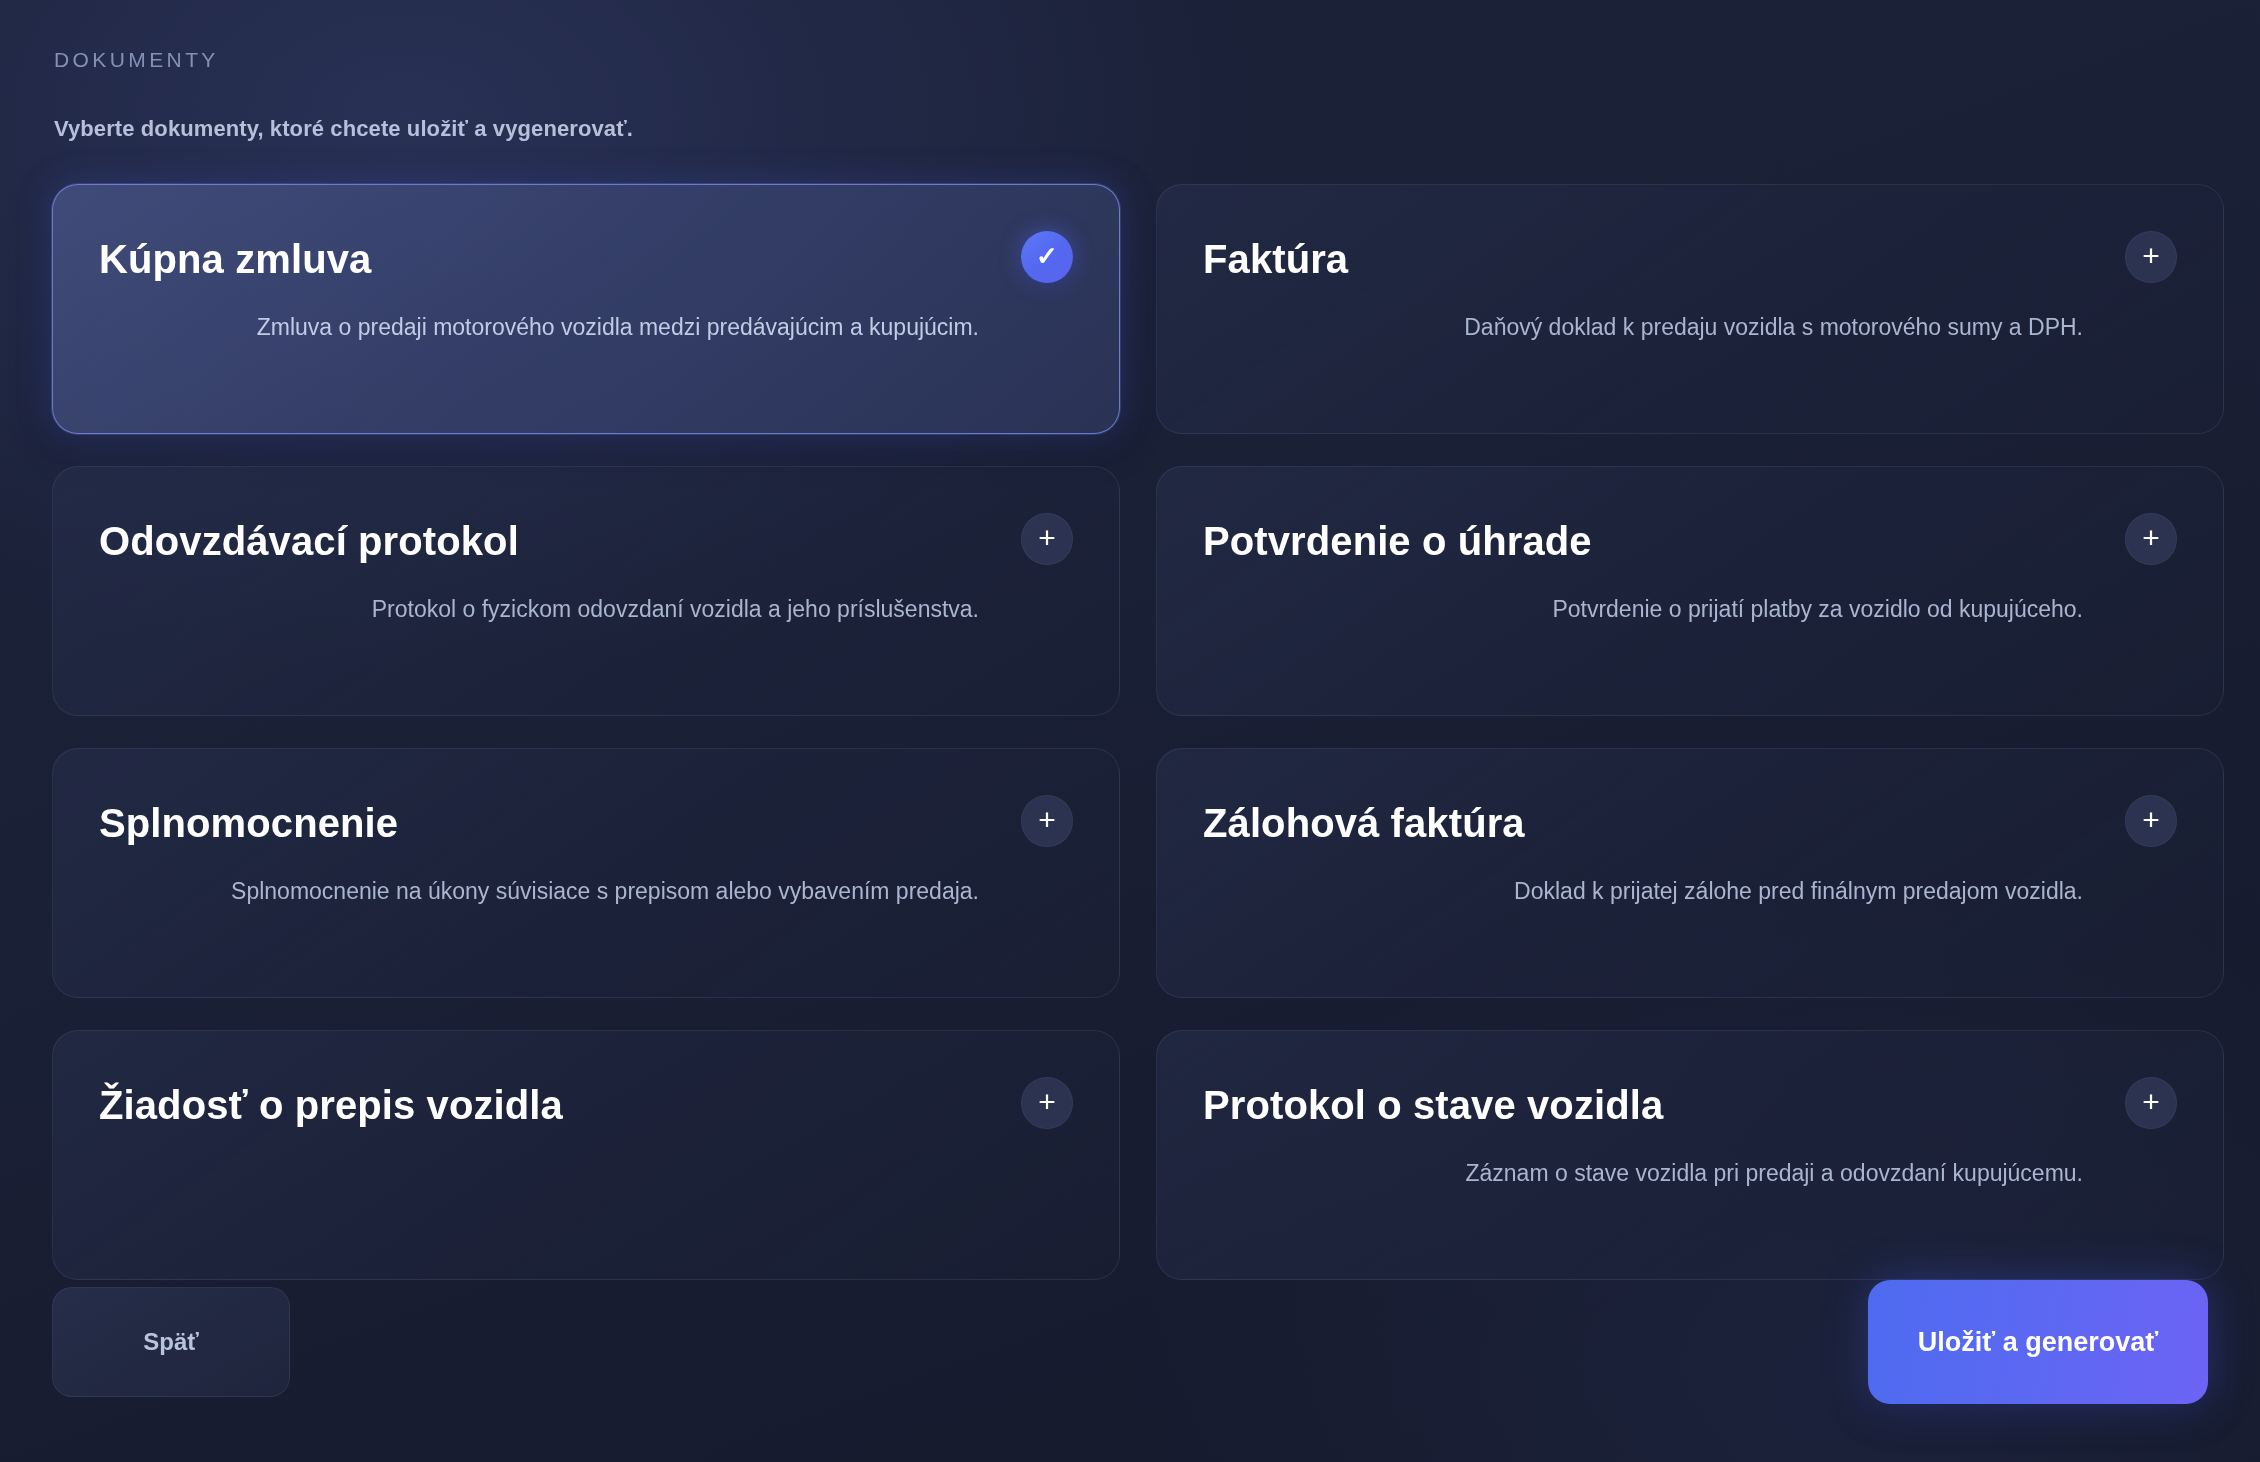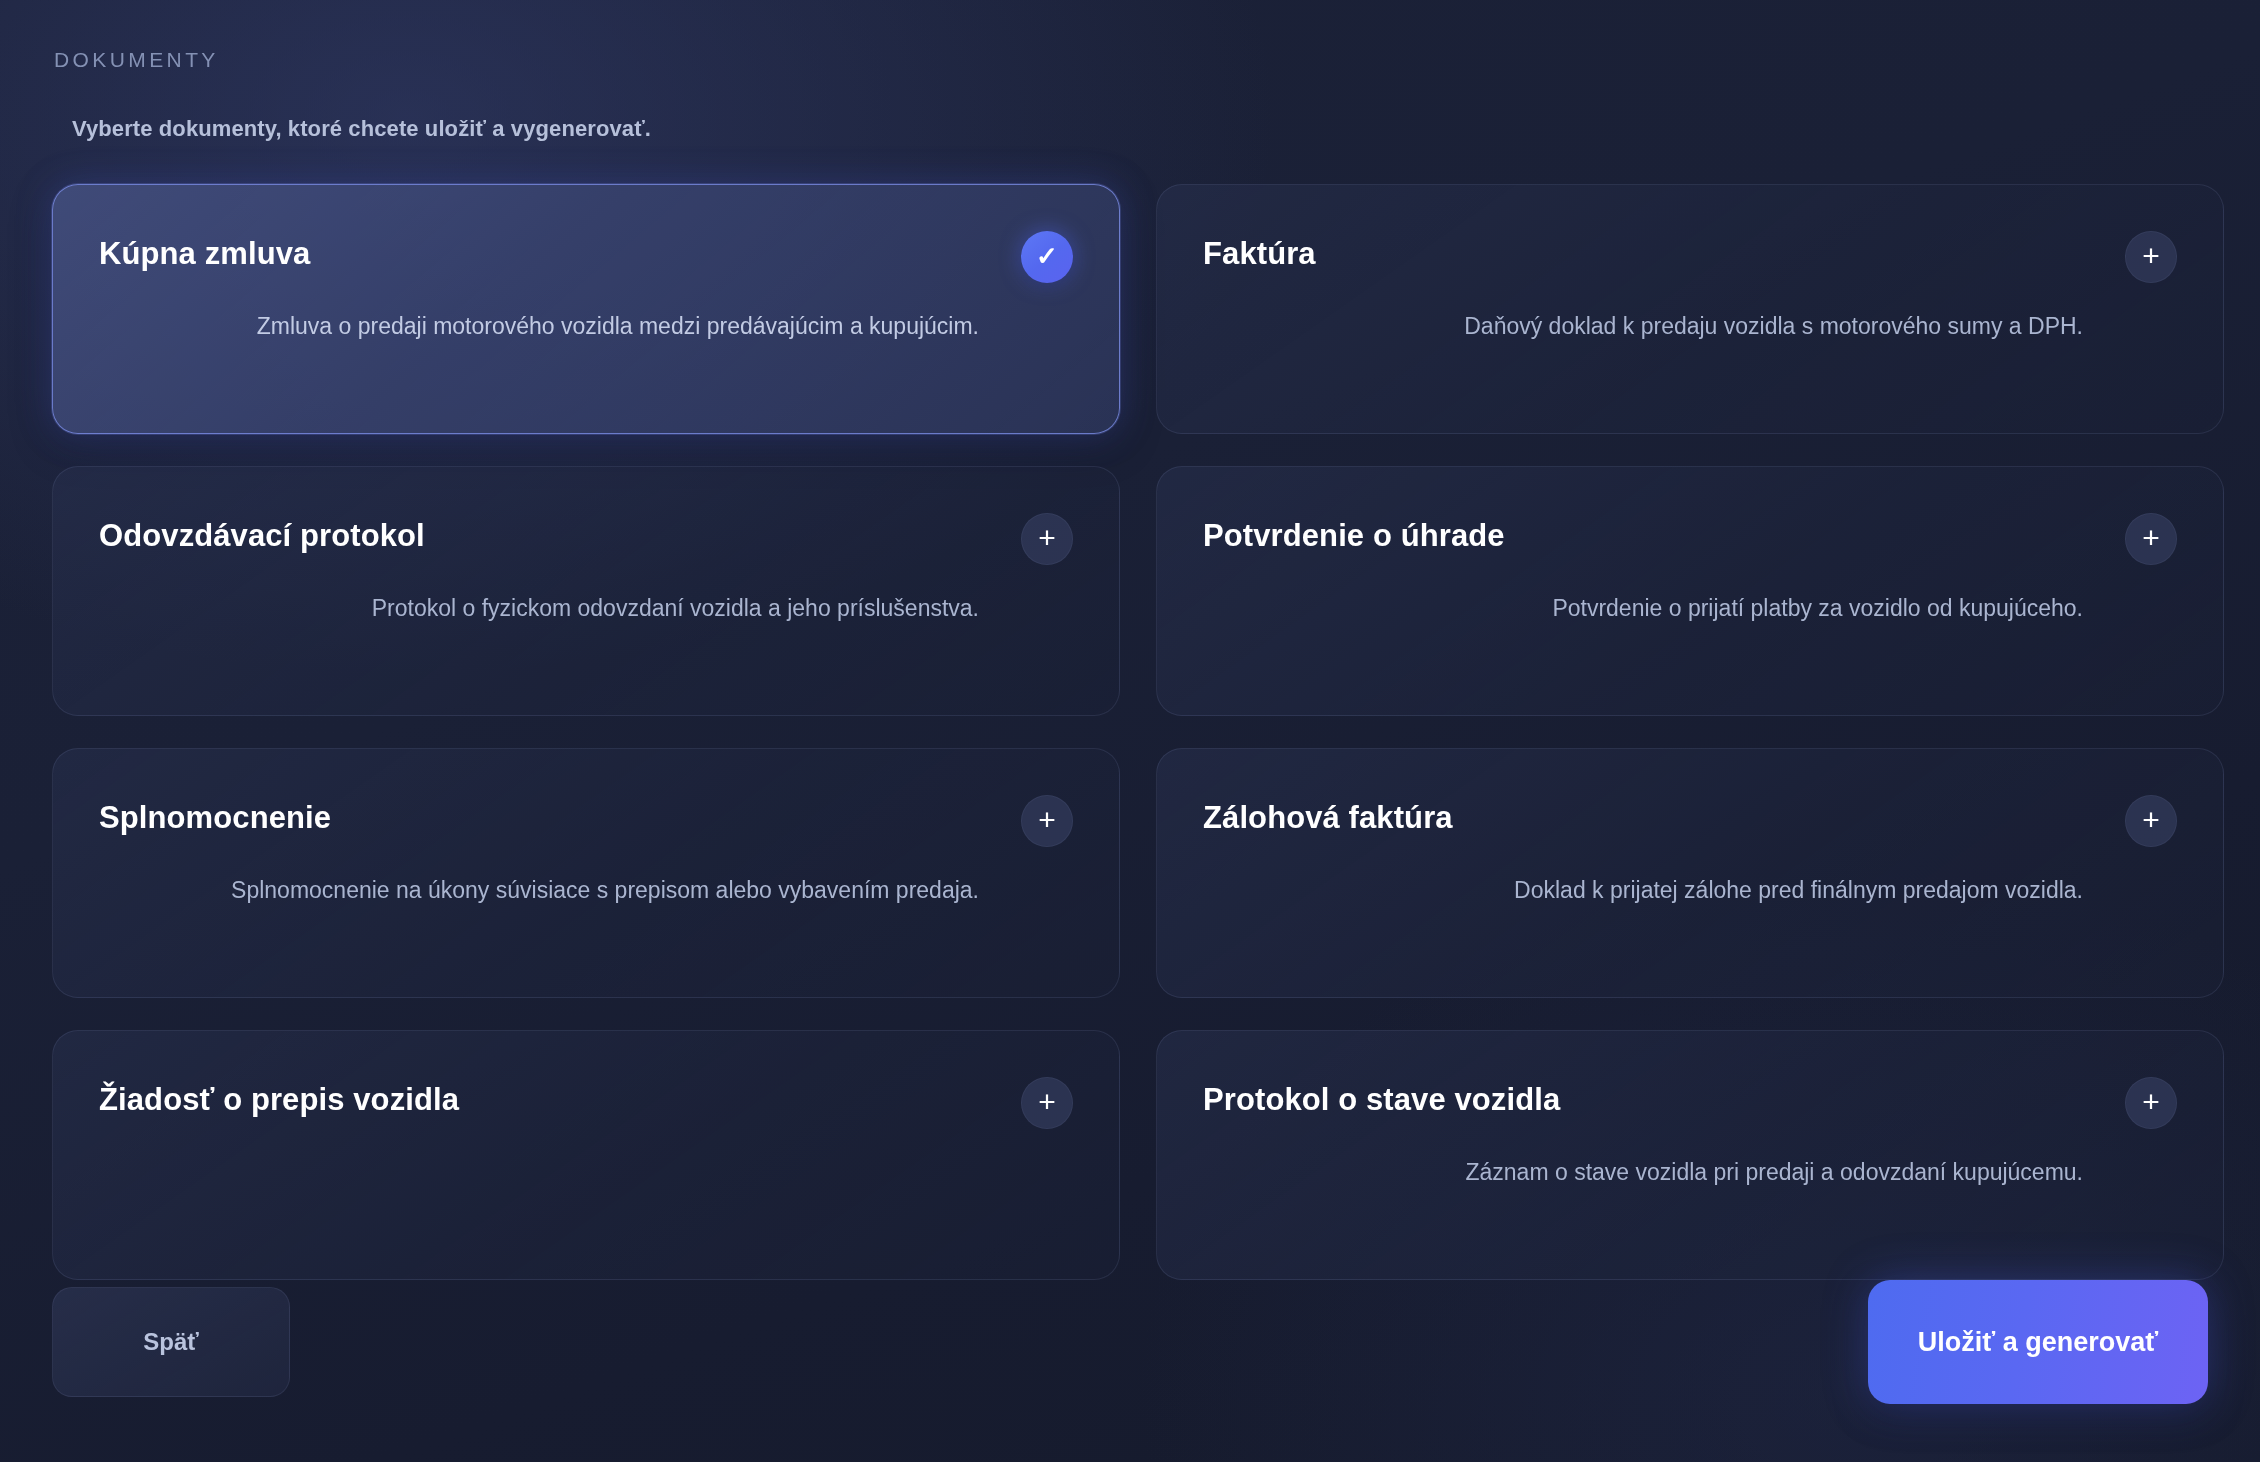--- a/index.html
+++ b/index.html
@@ -36,21 +36,21 @@
     color: #8491b4;
     text-transform: uppercase;
     margin-left: 2px;
   }
 
   .subtitle {
     font-size: 22px;
     font-weight: 700;
     color: #b6c0da;
     margin-top: 44px;
-    margin-left: 20px;
+    margin-left: 2px;
     letter-spacing: 0.1px;
   }
 
   
   .cards-grid {
     margin-top: 42px;
     display: grid;
     grid-template-columns: 1068px 1068px;
     column-gap: 36px;
     row-gap: 32px;
@@ -78,21 +78,21 @@
   }
 
   .card-head {
     display: flex;
     align-items: flex-start;
     justify-content: space-between;
     gap: 24px;
   }
 
   .card-title {
-    font-size: 31px;
+    font-size: 40px;
     font-weight: 700;
     color: #ffffff;
     line-height: 1.22;
     letter-spacing: 0.1px;
     padding-top: 6px;
   }
 
   .card-desc {
     margin-top: 26px;
     font-size: 23px;

